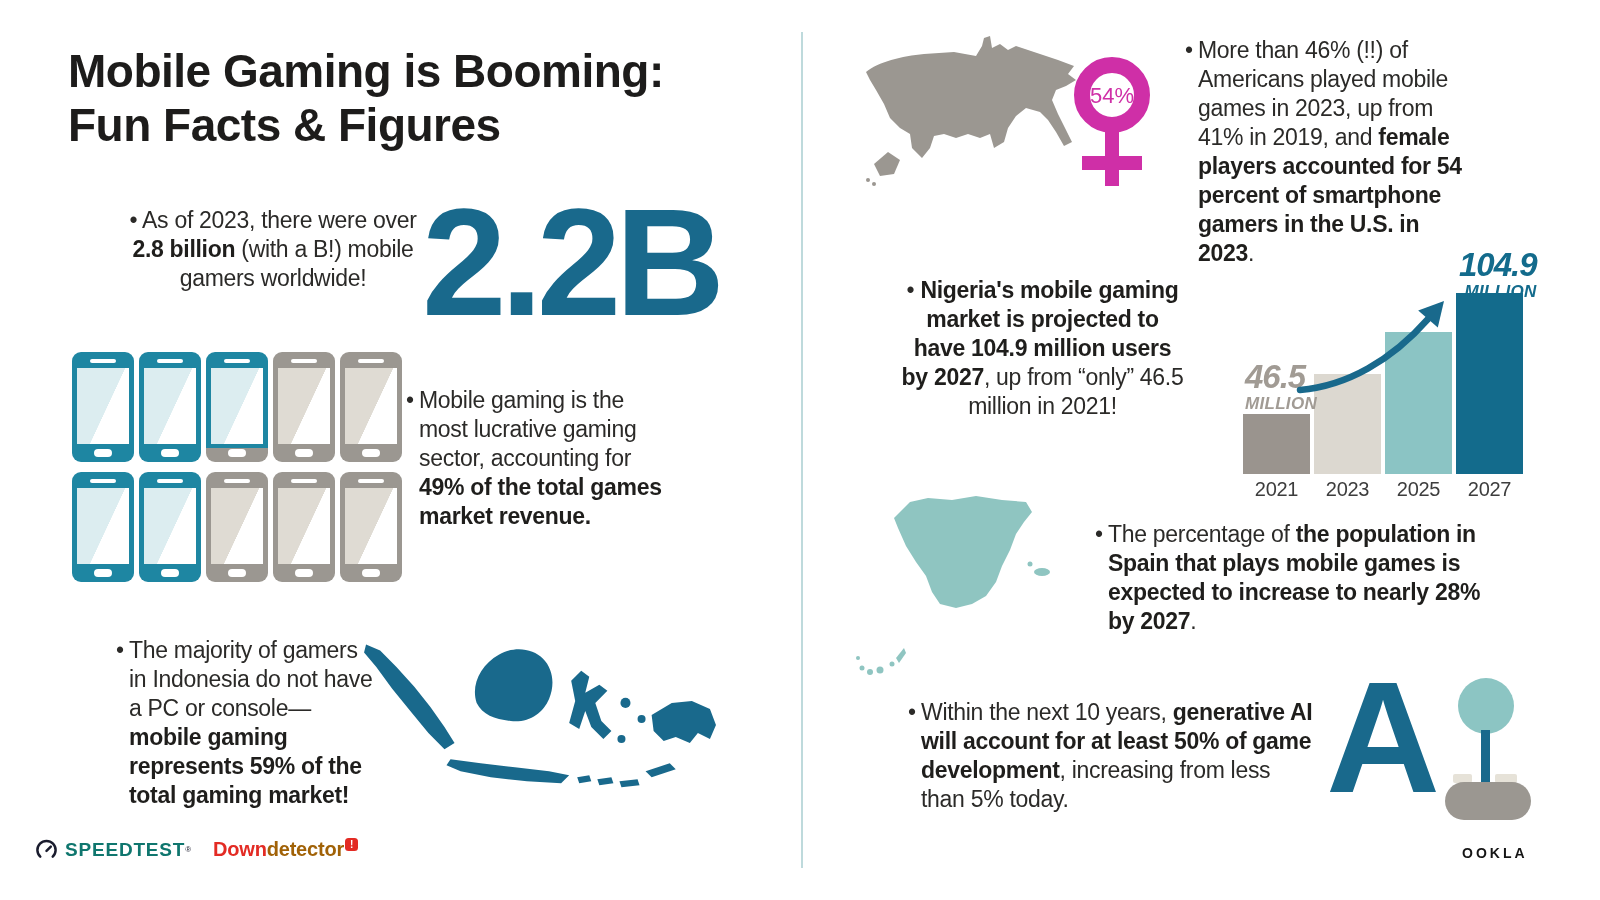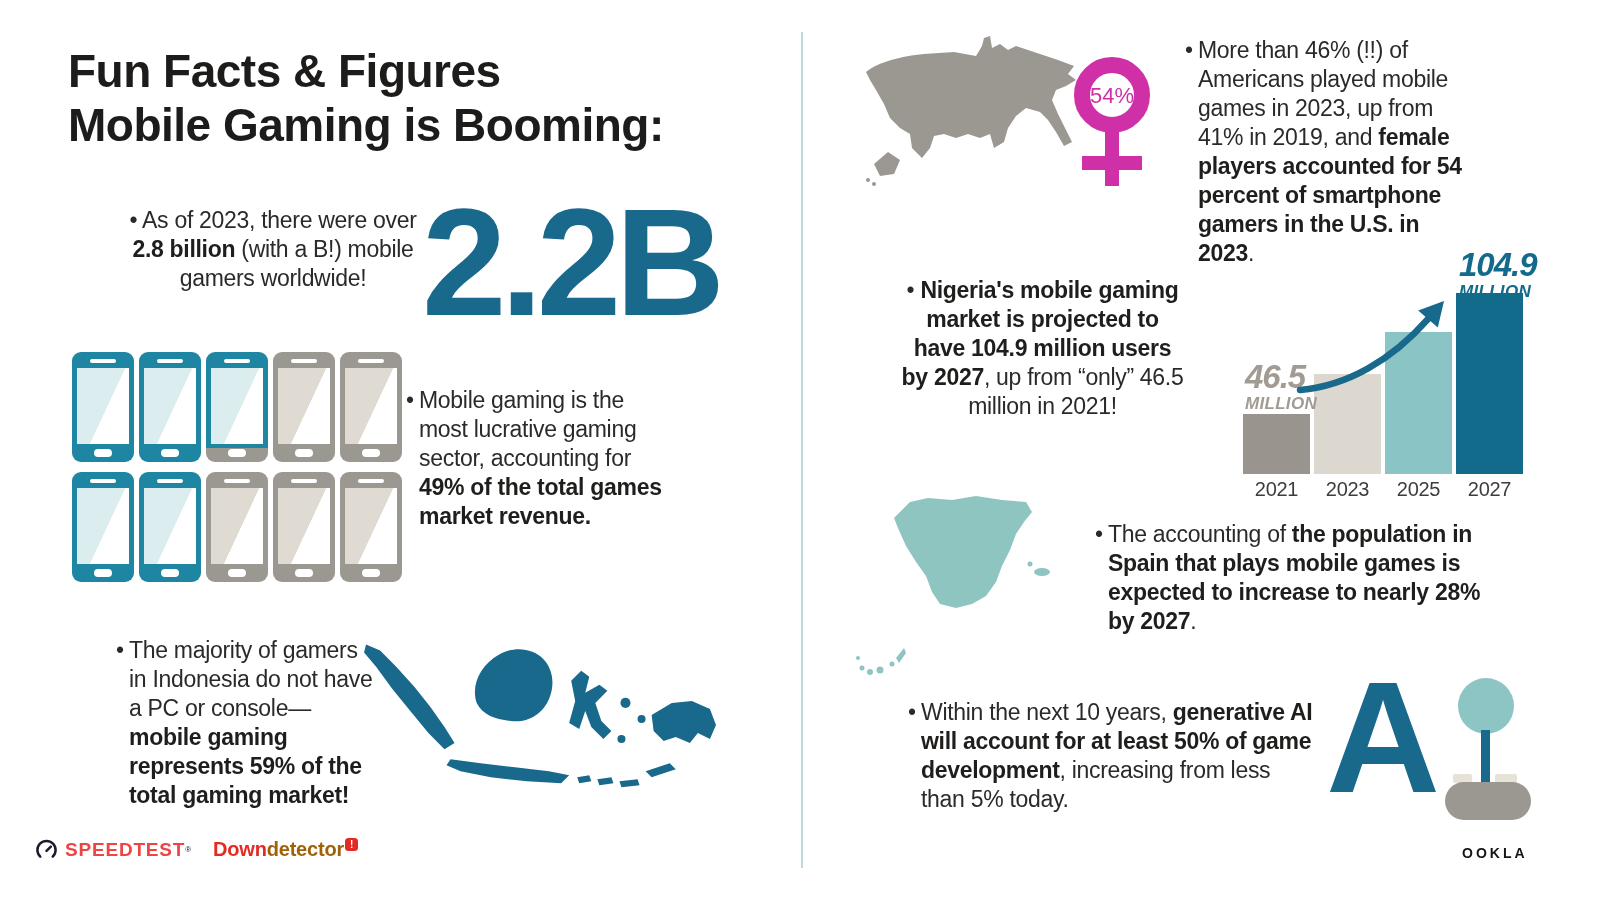--- a/index.html
+++ b/index.html
@@ -40,46 +40,46 @@
   #female-badge{left:1077px;top:83px;width:70px;text-align:center;font-size:22px;font-weight:normal;color:#cf2fa7;}
 
   
   #chart{left:1243px;top:240px;width:281px;height:260px;}
   #bars{position:absolute;left:0;bottom:0;display:flex;gap:4px;align-items:flex-end;}
   .bar-col{width:67px;display:flex;flex-direction:column;align-items:center;justify-content:flex-end;}
   .bar{width:100%;}
   .bar-year{height:22px;font-size:20px;color:#3d3d3d;padding-top:4px;letter-spacing:-0.3px;}
   .ann{position:absolute;font-weight:bold;line-height:1;font-style:italic;}
   .ann .ann-big{font-size:33px;letter-spacing:-1px;}
-  .ann .ann-small{font-size:17px;margin-top:2px;letter-spacing:0.3px;}
+  .ann .ann-small{font-size:17px;margin-top:2px;letter-spacing:0.3px;text-align:right;}
   #ann-start{left:2px;top:120px;color:#a19b94;}
   #ann-end{left:216px;top:8px;color:#136b8c;}
 
   
   #ai-letter{left:1326px;top:658px;font-size:158px;font-weight:800;color:#19698c;line-height:1;}
 
   
   #footer-left{left:35px;top:838px;display:flex;align-items:center;}
-  #speedtest-label{font-size:19px;font-weight:bold;color:#ef4444;letter-spacing:0.8px;margin-left:7px;}
+  #speedtest-label{font-size:19px;font-weight:bold;color:#0f766e;letter-spacing:0.8px;margin-left:7px;}
   .tm{font-size:8px;vertical-align:top;color:#1a1c2e;}
   #downdetector{margin-left:22px;font-size:20px;font-weight:bold;letter-spacing:-0.2px;}
   #dd-down{color:#e32b24;}
   #dd-detector{color:#a16207;}
   #dd-badge{display:inline-block;width:13px;height:13px;background:#e32b24;border-radius:3.5px;color:#fff;
             font-size:10px;font-weight:bold;text-align:center;line-height:13px;vertical-align:top;margin-left:1px;}
   #ookla{left:1462px;top:845px;font-size:14px;font-weight:600;letter-spacing:3px;color:#151515;}
 </style>
 </head>
 <body>
 
 <div id="stage">
 
   <div class="abs" id="title">
+    <div>Mobile Gaming is Booming:</div>
     <div>Fun Facts &amp; Figures</div>
-    <div>Mobile Gaming is Booming:</div>
   </div>
 
   <div class="abs fact fact-center" style="left:118px;top:206px;width:310px;">
     <span class="bullet">•</span>
     <span><span>As of 2023, there were over </span><span class="seg-b">2.8 billion</span><span> (with a B!) mobile gamers worldwide!</span></span>
   </div>
   <div class="abs" id="big-stat">2.2B</div>
 
   <div class="abs" id="phone-grid">
       <div class="phone phone--teal">
@@ -231,21 +231,21 @@
       <circle cx="18" cy="200" r="3"></circle>
       <circle cx="28" cy="198" r="3.5"></circle>
       <circle cx="40" cy="192" r="2.5"></circle>
       <circle cx="6" cy="186" r="2"></circle>
       <path d="M44 186 L52 176 L54 181 L47 191 Z"></path>
     </g>
   </svg>
 
   <div class="abs fact fact-flex" style="left:1095px;top:520px;width:398px;">
     <span class="bullet">•</span>
-    <span><span>The accounting of </span><span class="seg-b">the population in Spain that plays mobile games is expected to increase to nearly 28% by 2027</span><span>.</span></span>
+    <span><span>The percentage of </span><span class="seg-b">the population in Spain that plays mobile games is expected to increase to nearly 28% by 2027</span><span>.</span></span>
   </div>
 
   <div class="abs fact fact-flex" style="left:908px;top:698px;width:408px;">
     <span class="bullet">•</span>
     <span><span>Within the next 10 years, </span><span class="seg-b">generative AI will account for at least 50% of game development</span><span>, increasing from less than 5% today.</span></span>
   </div>
 
   <div class="abs" id="ai-letter">A</div>
   <svg class="abs" style="left:1440px;top:668px;" width="105" height="155" viewBox="0 0 105 155">
     <circle cx="46" cy="38" r="28" fill="#8cc5c3"></circle>

